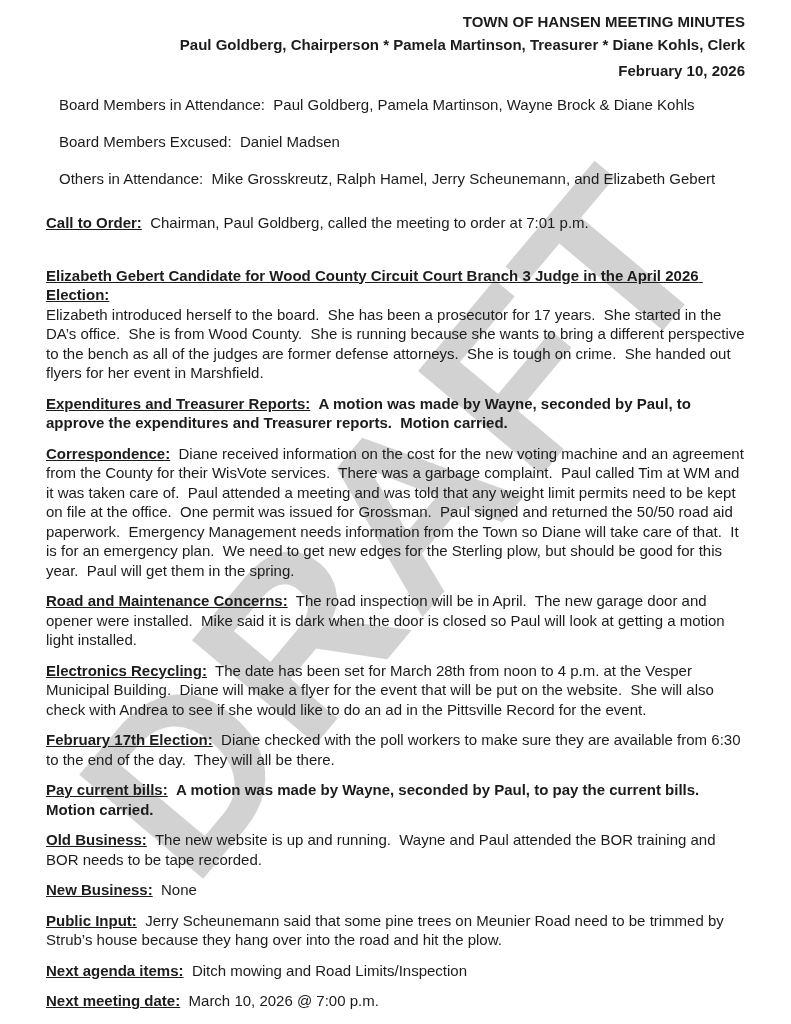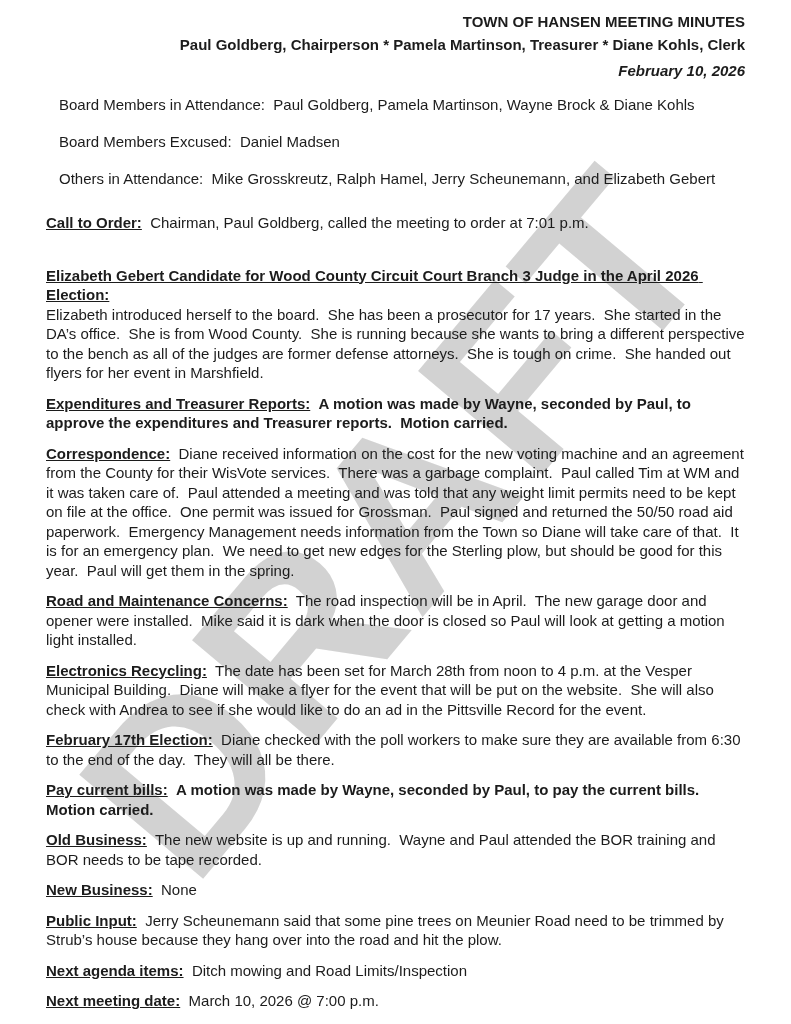--- a/index.html
+++ b/index.html
@@ -33,21 +33,21 @@
     padding: 13px 46px 0 46px;
     font-size: 15px;
   }
   .hdr {
     text-align: right;
     font-weight: bold;
     margin: 0 0 6px 0;
     line-height: 17px;
     white-space: pre-wrap;
   }
-  .hdr.date { margin-top: 9px; margin-bottom: 14px; font-style: italic; }
+  .hdr.date { margin-top: 9px; margin-bottom: 14px; }
   .attendance p {
     margin: 13px;
     line-height: 24px;
     white-space: pre-wrap;
   }
   .sec {
     margin: 11px 0 0 0;
     line-height: 19.5px;
     white-space: pre-wrap;
   }

